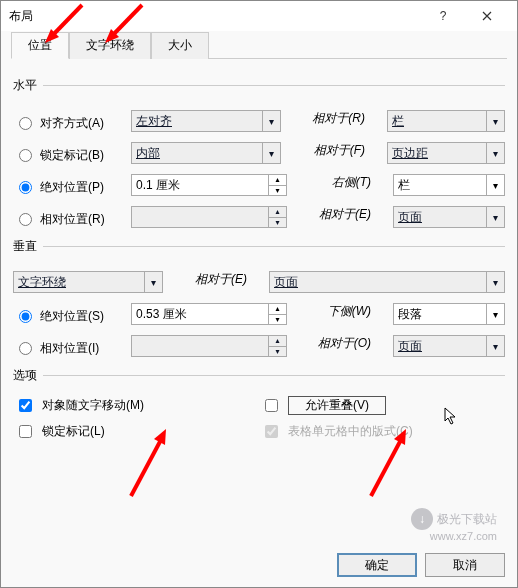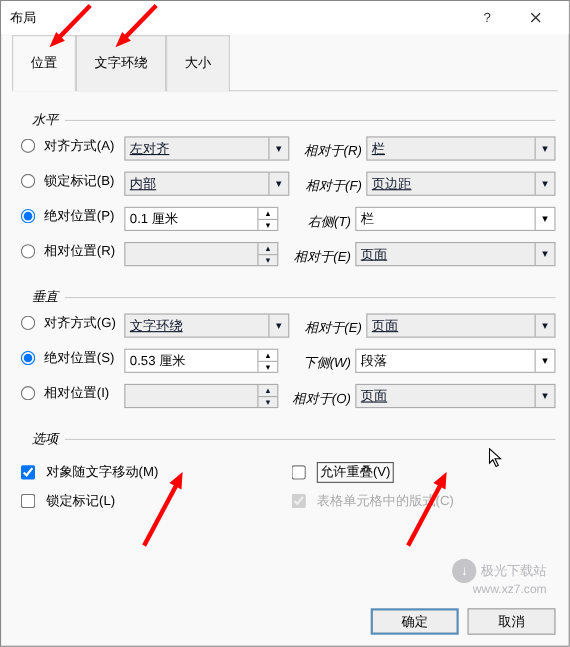--- a/index.html
+++ b/index.html
@@ -2,34 +2,34 @@
 <html><head>
 <meta charset="utf-8">
 <style>
 * { box-sizing: border-box; font-family: "Microsoft YaHei", "SimSun", sans-serif; font-size: 12px; }
 body { margin: 0; background: #fff; width: 518px; height: 588px; overflow: hidden; position: relative; }
 .dialog { border: 1px solid #888; width: 518px; height: 588px; background: #f9f9f9; position: relative; }
 .titlebar { display: flex; align-items: center; height: 30px; padding: 0 8px; background: #fff; }
 .titlebar-title { flex: 1; }
 .titlebar-btn { width: 44px; height: 30px; display: flex; align-items: center; justify-content: center; color: #333; }
 .tabs { display: flex; border-bottom: 1px solid #ccc; margin: 0 10px; }
-.tab { padding: 16px 16px; border: 1px solid #ccc; border-bottom: none; margin-right: 0; background: #f0f0f0; position: relative; top: 1px; cursor: pointer; }
+.tab { padding: 4px 16px; border: 1px solid #ccc; border-bottom: none; margin-right: 0; background: #f0f0f0; position: relative; top: 1px; cursor: pointer; }
 .tab.active { background: #f9f9f9; border-bottom: 1px solid #f9f9f9; }
 .content { padding: 8px 12px; }
-.section-label { margin: 10px 0 6px 16px; display: flex; align-items: center; font-style: italic; }
+.section-label { margin: 10px 0 6px 0; display: flex; align-items: center; }
 .section-label::after { content: ""; flex: 1; height: 1px; background: #ccc; margin-left: 6px; }
-.row { display: flex; align-items: flex-start; height: 32px; gap: 0; }
+.row { display: flex; align-items: flex-end; height: 32px; gap: 18px; }
 .radio-cell { display: flex; align-items: center; width: 100px; gap: 4px; }
 .radio-cell input[type=radio] { margin: 0 4px 0 6px; }
 .combo, .num { height: 22px; border: 1px solid #aaa; background: #fff; display: flex; align-items: center; padding: 0 4px; position: relative; }
 .combo { width: 150px; }
 .combo.disabled, .num.disabled { background: #eee; color: #0f172a; text-decoration: underline; }
 .combo .arrow, .num .arrows { position: absolute; right: 0; top: 0; bottom: 0; width: 18px; border-left: 1px solid #aaa; display: flex; flex-direction: column; }
 .combo .arrow { align-items: center; justify-content: center; font-size: 10px; }
-.num { width: 140px; }
+.num { width: 156px; }
 .num .arrows .up, .num .arrows .down { flex: 1; display: flex; align-items: center; justify-content: center; font-size: 8px; border-bottom: 1px solid #aaa; }
 .num .arrows .down { border-bottom: none; }
 .rel-label { width: 62px; text-align: right; margin: 5px 4px; font-style: italic; }
 .rel-combo { flex: 1; }
 .options { display: flex; margin-top: 8px; }
 .opt-col { flex: 1; }
 .opt-row { display: flex; align-items: center; height: 26px; gap: 4px; padding-left: 6px; }
 .opt-row input[type=checkbox] { margin: 0 6px 0 0; }
 .watermark { position: absolute; right: 20px; bottom: 45px; font-size: 16px; color: rgba(120,120,130,0.5); pointer-events: none; }
 .watermark .sub { font-size: 11px; display: block; text-align: right; }
@@ -132,24 +132,20 @@
       <span class="rel-label">相对于(E)</span>
       <div class="combo disabled rel-combo">
           <span>页面</span>
           <div class="arrow">▾</div>
         </div>
     </div>
 
     <div class="section-label">垂直</div>
 
     <div class="row">
-      <label class="radio-cell">
-          <input type="radio" name="v" style="">
-          <span>对齐方式(G)</span>
-        </label>
       <div class="combo disabled">
           <span>文字环绕</span>
           <div class="arrow">▾</div>
         </div>
       <span class="rel-label">相对于(E)</span>
       <div class="combo disabled rel-combo">
           <span>页面</span>
           <div class="arrow">▾</div>
         </div>
     </div>
@@ -201,21 +197,21 @@
             <span>对象随文字移动(M)</span>
           </div>
         <div class="opt-row">
             <input type="checkbox" style="">
             <span>锁定标记(L)</span>
           </div>
       </div>
       <div class="opt-col">
         <div class="opt-row">
             <input type="checkbox" style="">
-            <span style="border:1px solid #555;padding:0 2px">允许重叠(V)</span>
+            <span style="border:1px solid #555;padding:0 16px">允许重叠(V)</span>
           </div>
         <div class="opt-row disabled-text">
             <input type="checkbox" checked="" disabled="" style="">
             <span>表格单元格中的版式(C)</span>
           </div>
       </div>
     </div>
   </div>
 
   <div class="watermark">

